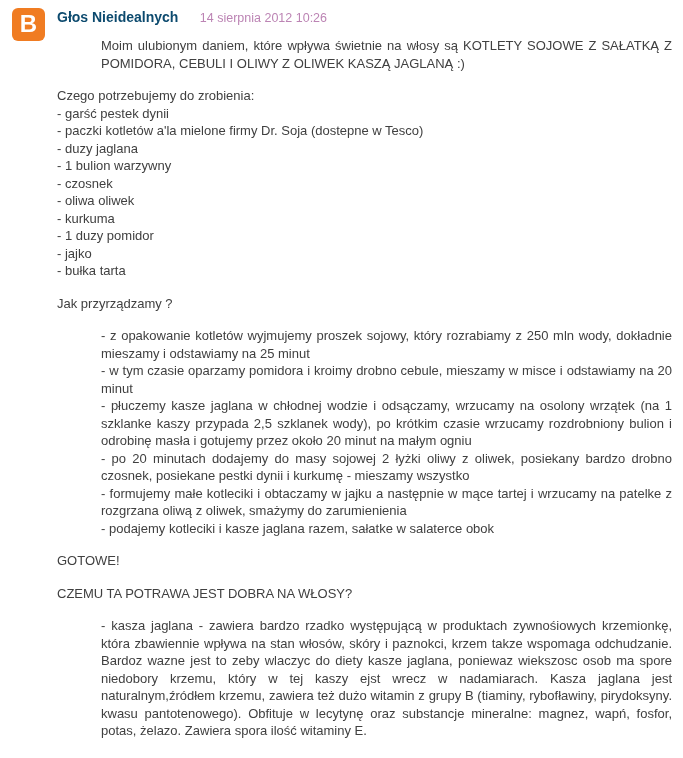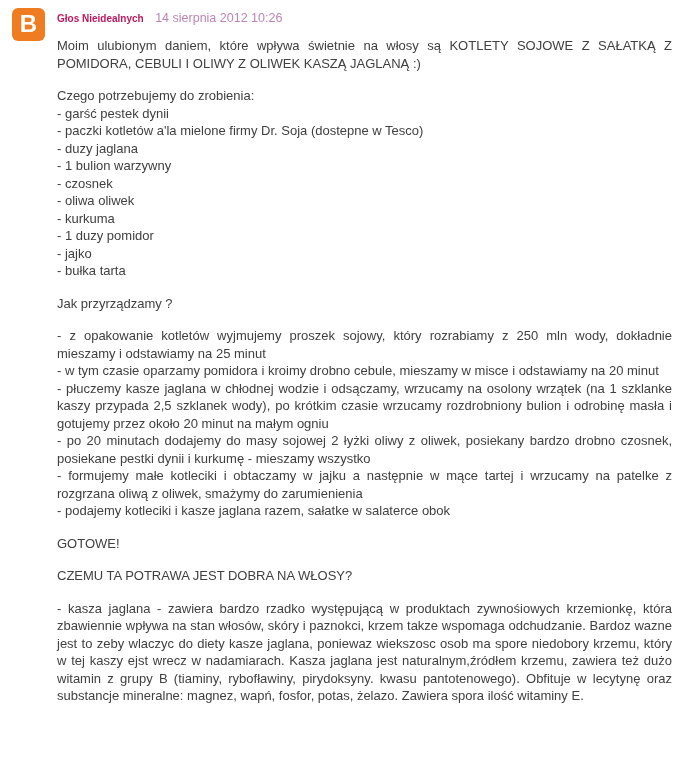--- a/index.html
+++ b/index.html
@@ -39,38 +39,38 @@
   .content-col {
     flex: 1;
     min-width: 0;
   }
   .meta {
     margin-bottom: 10px;
     line-height: 17px;
     white-space: nowrap;
   }
   .author {
-    color: #be185d;
+    color: #0c4a6e;
     font-weight: bold;
-    font-size: 10px;
+    font-size: 14px;
     cursor: pointer;
     text-align: right;
   }
   .timestamp {
     color: #bc84b4;
     font-size: 12.5px;
-    margin-left: 7px;
+    margin-left: 17px;
     cursor: pointer;
   }
   .para {
     font-size: 13px;
     line-height: 17.5px;
     color: #404040;
   }
-  .justify { text-align: justify; }
+  .justify { text-align: justify; margin-left: 44px; }
   .block { margin-bottom: 15px; }
 </style>
 </head>
 <body>
 
 <div class="comment">
 
   <div class="avatar-col">
     <div class="avatar">
       <span class="b-glyph">B</span>

